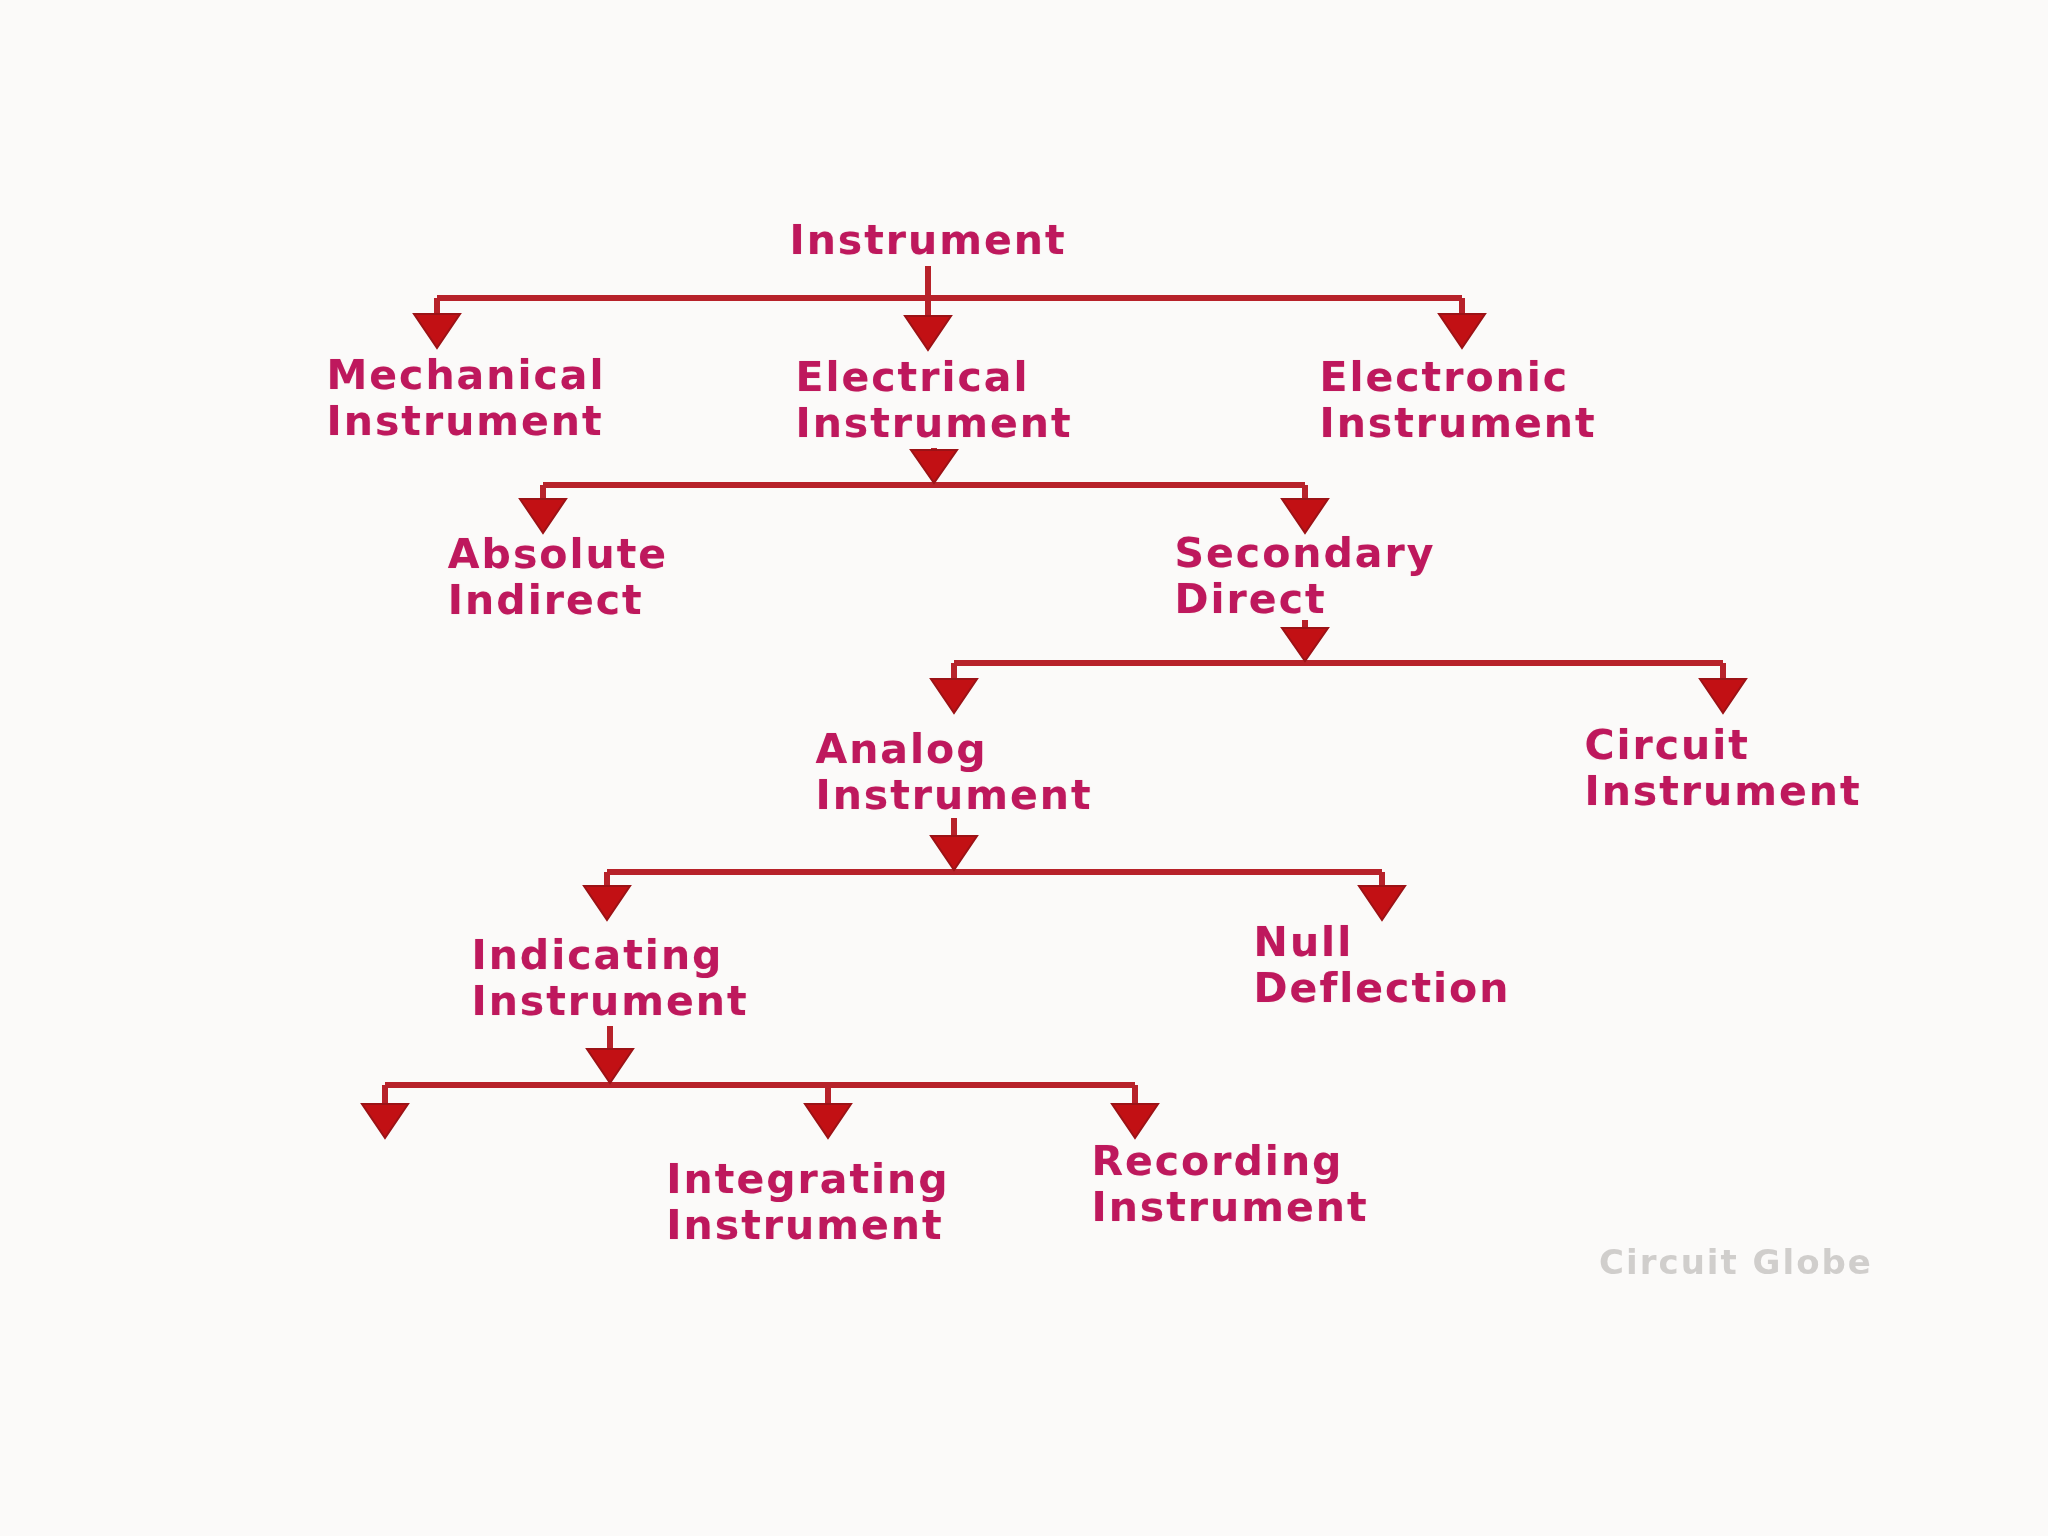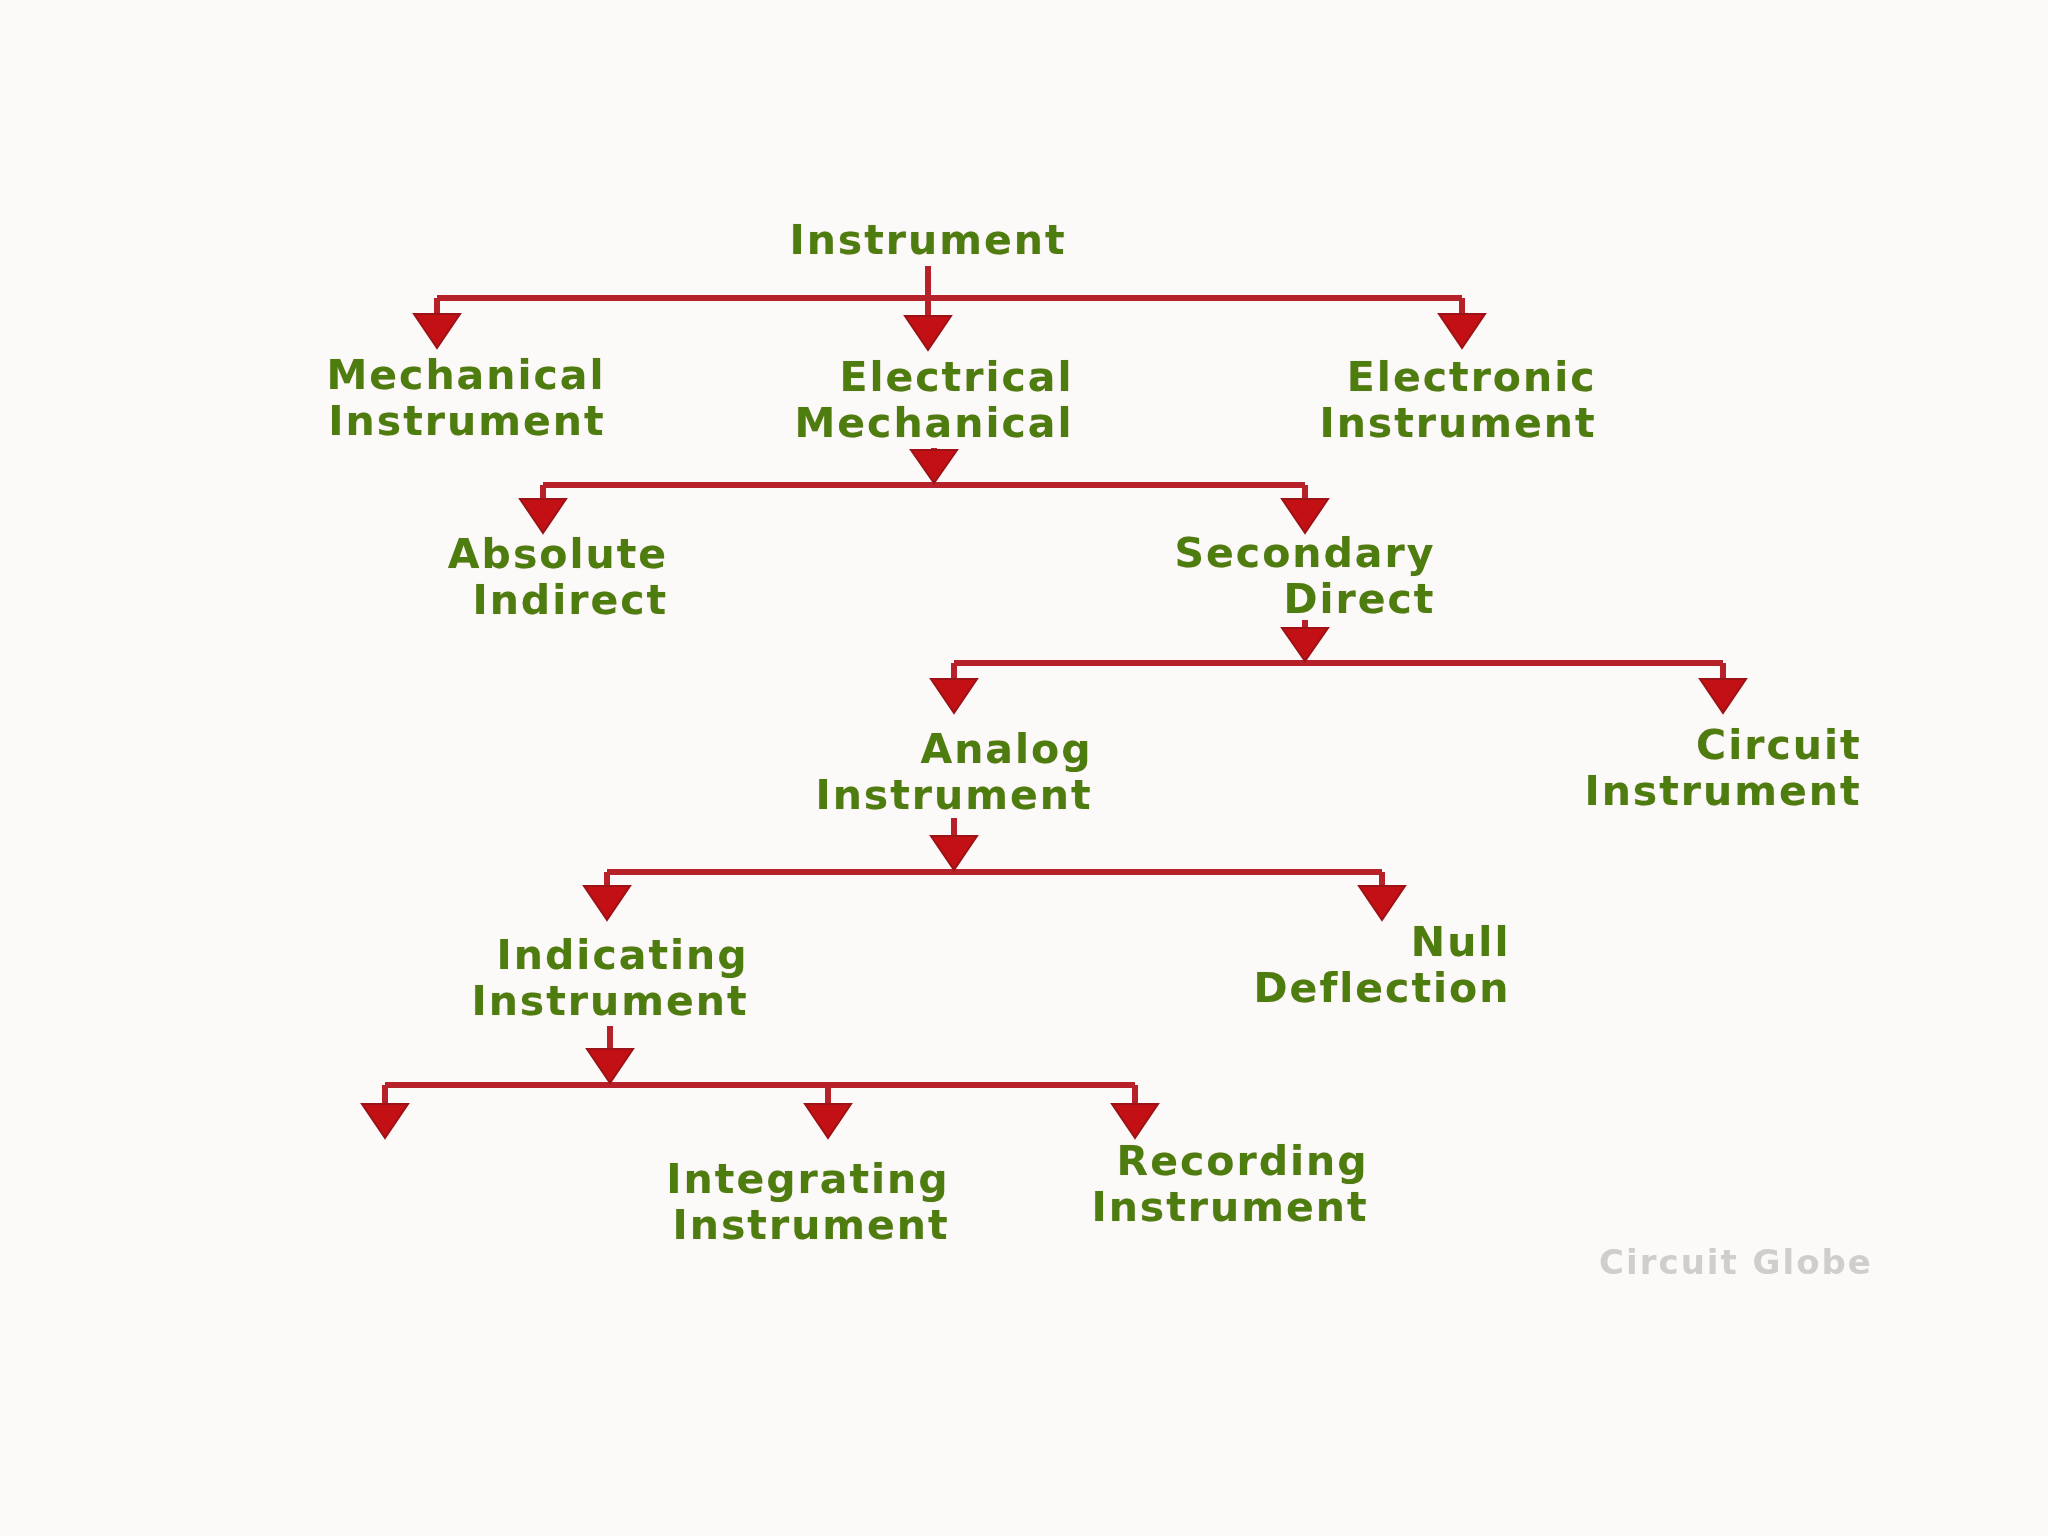--- a/index.html
+++ b/index.html
@@ -26,26 +26,26 @@
     stroke-width: 6;
   }
   .arrowhead {
     fill: #c21014;
     stroke: #9c1216;
     stroke-width: 2;
   }
   .node {
     position: absolute;
     transform: translate(-50%, -50%);
-    color: #4d7c0f;
+    color: #be185d;
     font-size: 41px;
     font-weight: bold;
     letter-spacing: 2px;
     line-height: 46px;
-    text-align: right;
+    text-align: left;
     white-space: pre-line;
     text-shadow: 0 0 1px rgba(190, 60, 70, 0.35);
   }
   .watermark {
     position: absolute;
     transform: translate(-50%, -50%);
     color: #d0cecc;
     font-size: 34px;
     font-weight: bold;
     letter-spacing: 2px;
@@ -95,21 +95,21 @@
       <polygon class="arrowhead" points="1112,1104 1158,1104 1135,1138"></polygon>
     </g>
   </svg>
 
   <div class="node" style="left:928px; top:240px;">Instrument</div>
 
   <div class="node" style="left:466px; top:398px;">Mechanical
 Instrument</div>
 
   <div class="node" style="left:934px; top:400px;">Electrical
-Mechanical</div>
+Instrument</div>
 
   <div class="node" style="left:1458px; top:400px;">Electronic
 Instrument</div>
 
   <div class="node" style="left:550px; top:577px;margin-left:8px;">Absolute
 Indirect</div>
 
   <div class="node" style="left:1305px; top:576px;">Secondary
 Direct</div>
 

